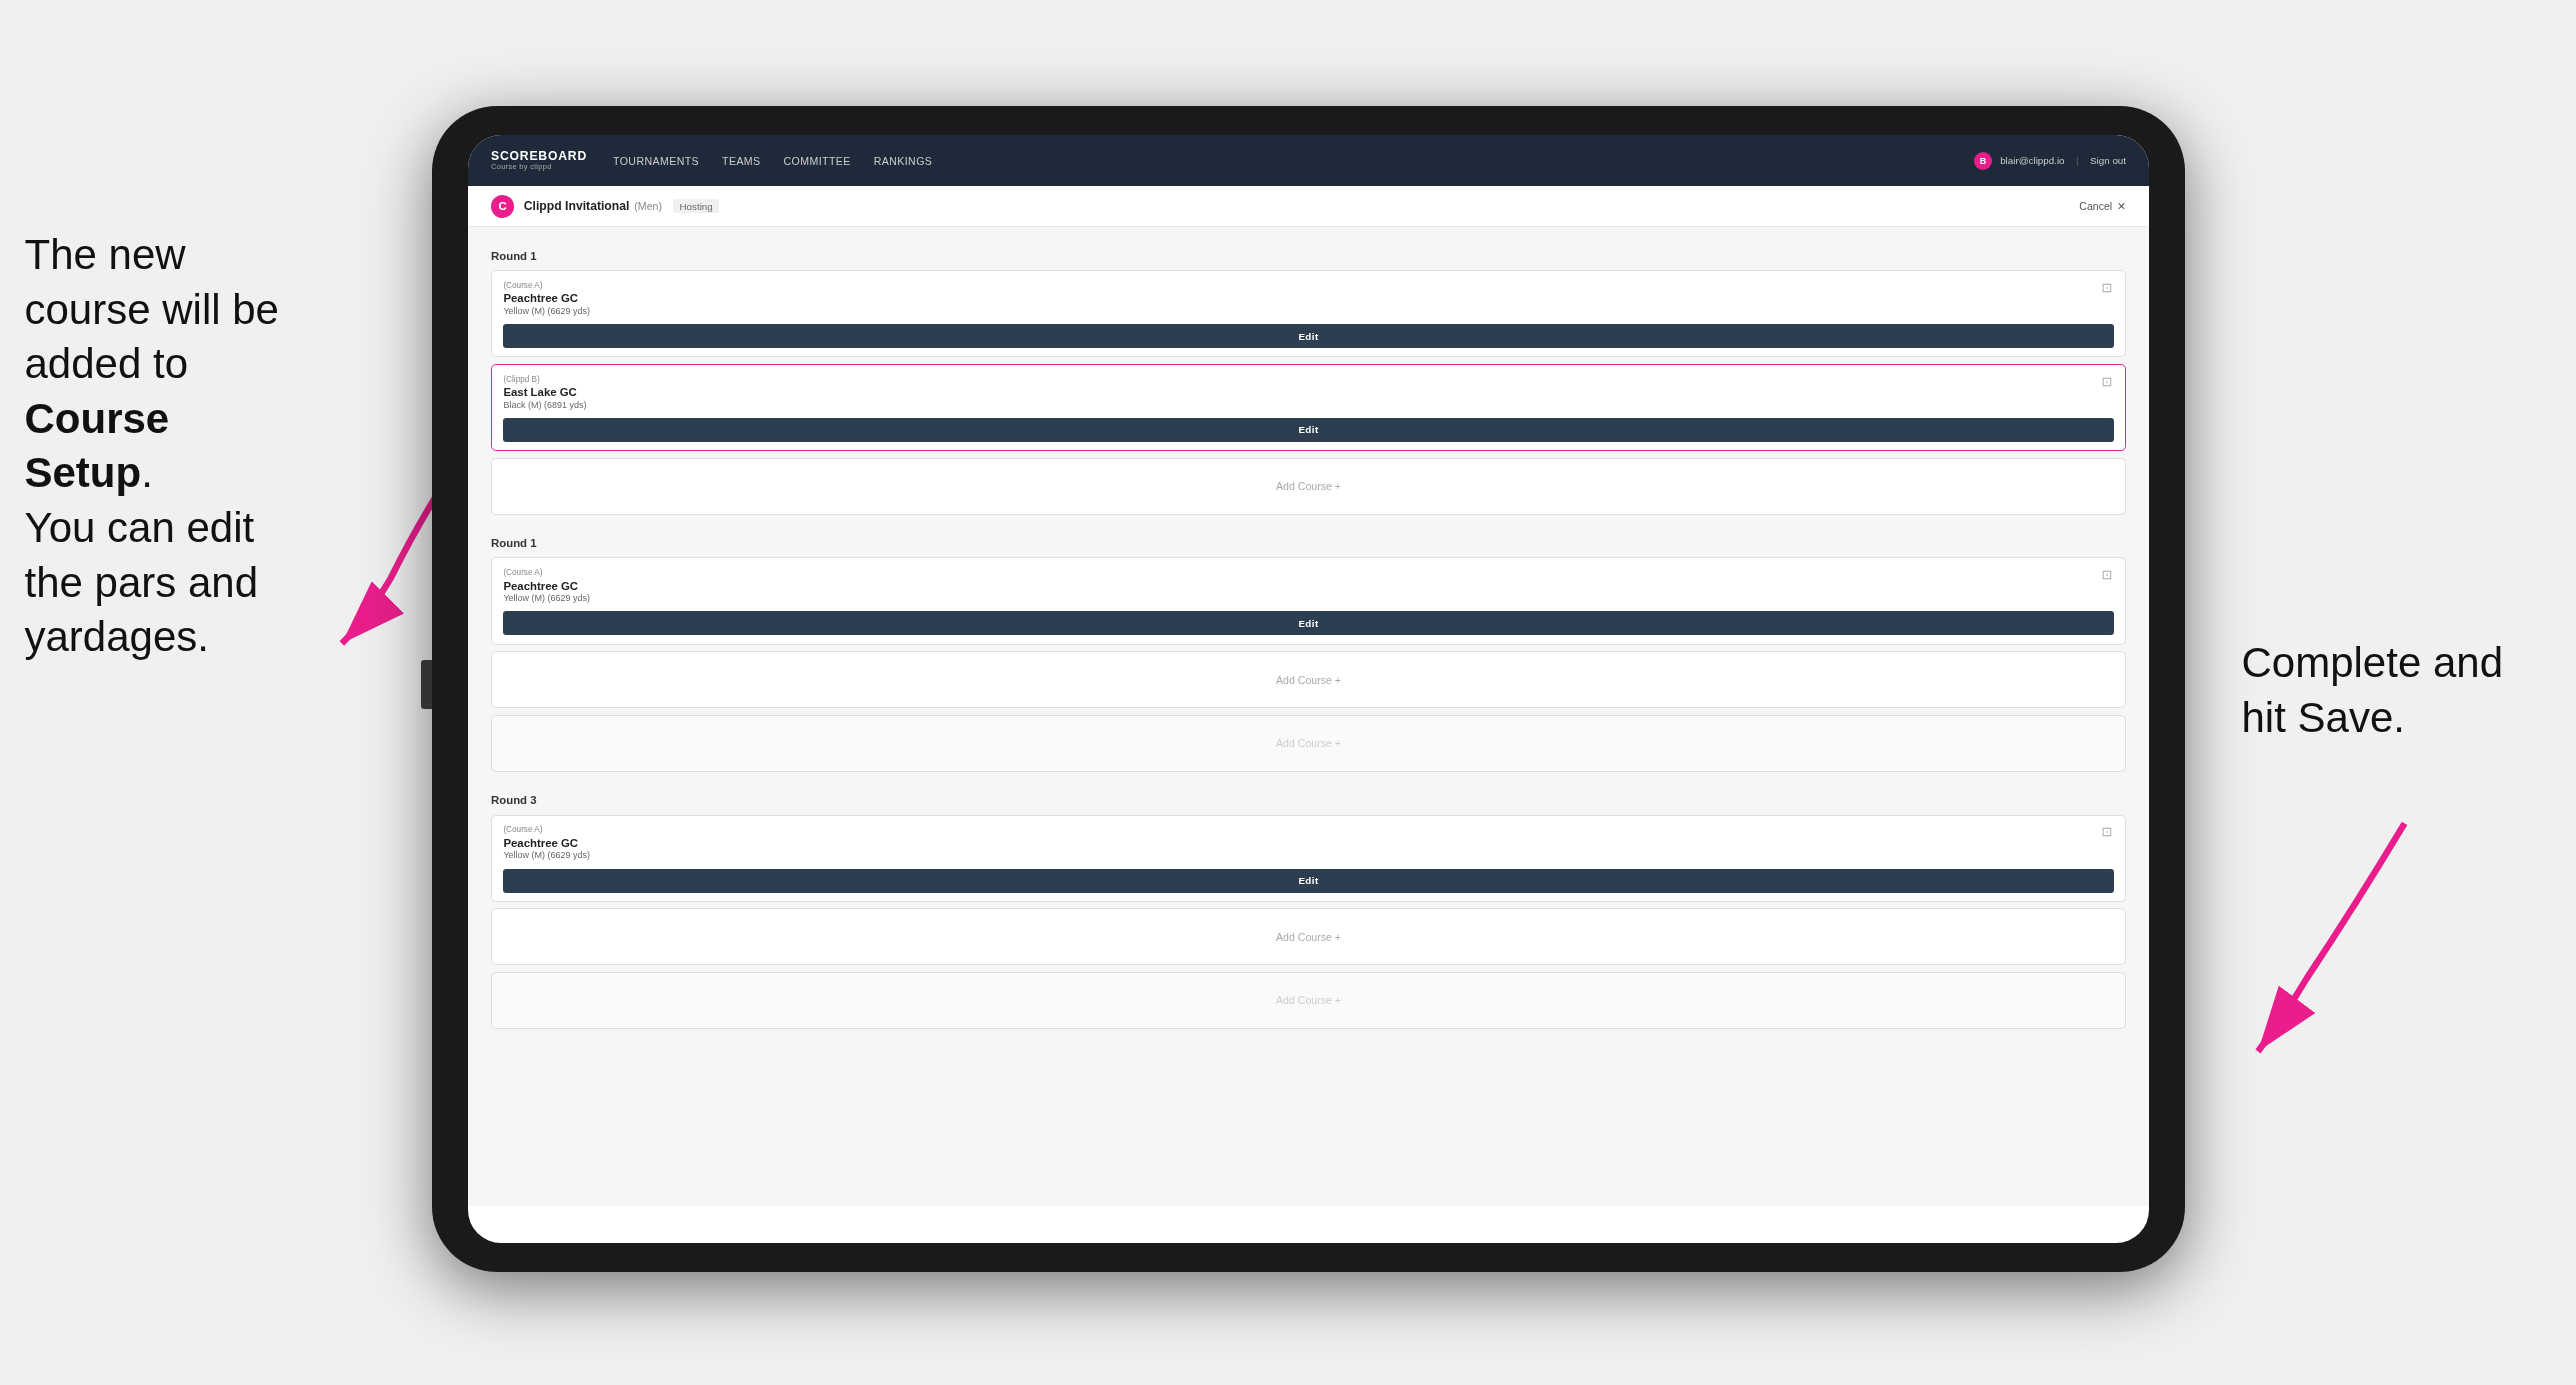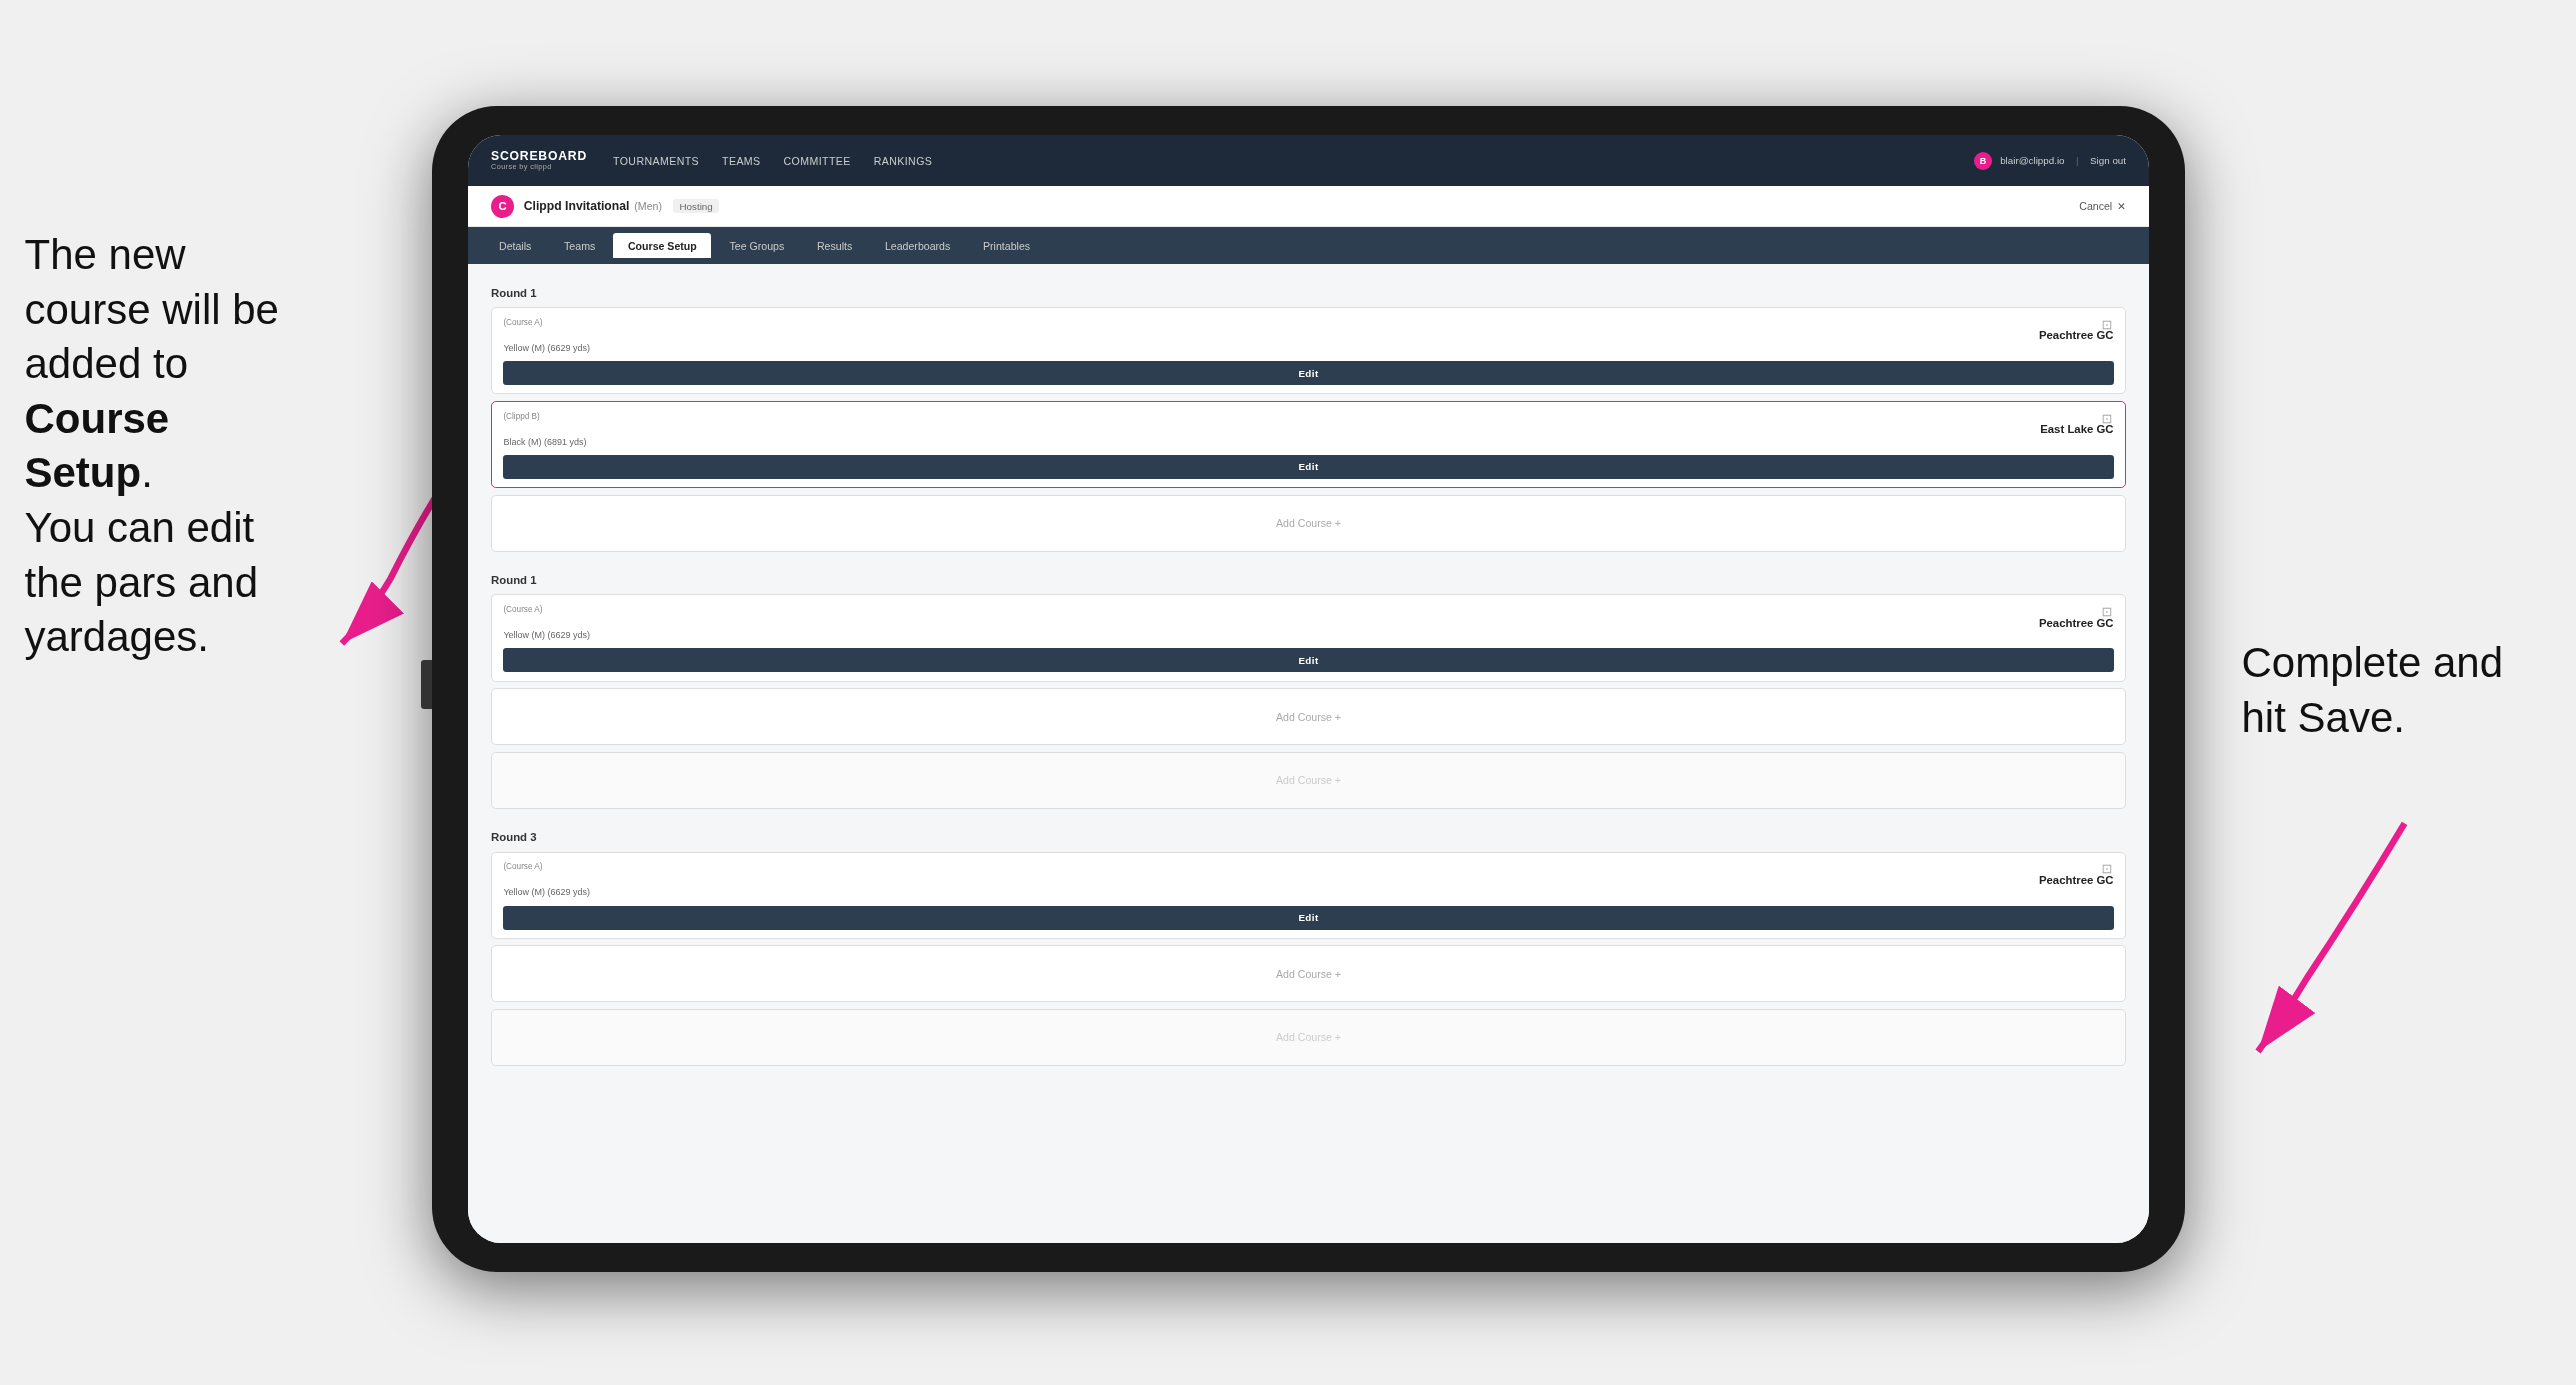--- a/index.html
+++ b/index.html
@@ -251,21 +251,20 @@
       font-size: 8.2px;
       color: #888;
       margin-bottom: 2.4px;
     }
 
     .course-name {
       font-size: 11.4px;
       font-weight: 700;
       color: #222;
       margin-bottom: 1.6px;
-      text-align: right;
     }
 
     .course-tee {
       font-size: 9px;
       color: #666;
       margin-bottom: 8.2px;
     }
 
     .course-delete-btn {
       position: absolute;
@@ -396,29 +395,20 @@
       </div>
       <span class="tournament-name">Clippd Invitational</span>
       <span class="tournament-division">(Men)</span>
       <span class="tournament-status">Hosting</span>
       <div class="tournament-bar-right">
         <span>Cancel</span>
         <span>✕</span>
       </div>
     </div>
 
-    <div class="tabs-bar">
-      <div class="tab">Details</div>
-      <div class="tab">Teams</div>
-      <div class="tab active">Course Setup</div>
-      <div class="tab">Tee Groups</div>
-      <div class="tab">Results</div>
-      <div class="tab">Leaderboards</div>
-      <div class="tab">Printables</div>
-    </div>
 
     <div class="main-content">
       <div class="rounds-grid">
 
         <div class="round-col">
           <div class="round-label">Round 1</div>
 
           <div class="course-card">
             <div class="course-label">(Course A)</div>
             <div class="course-name">Peachtree GC</div>

